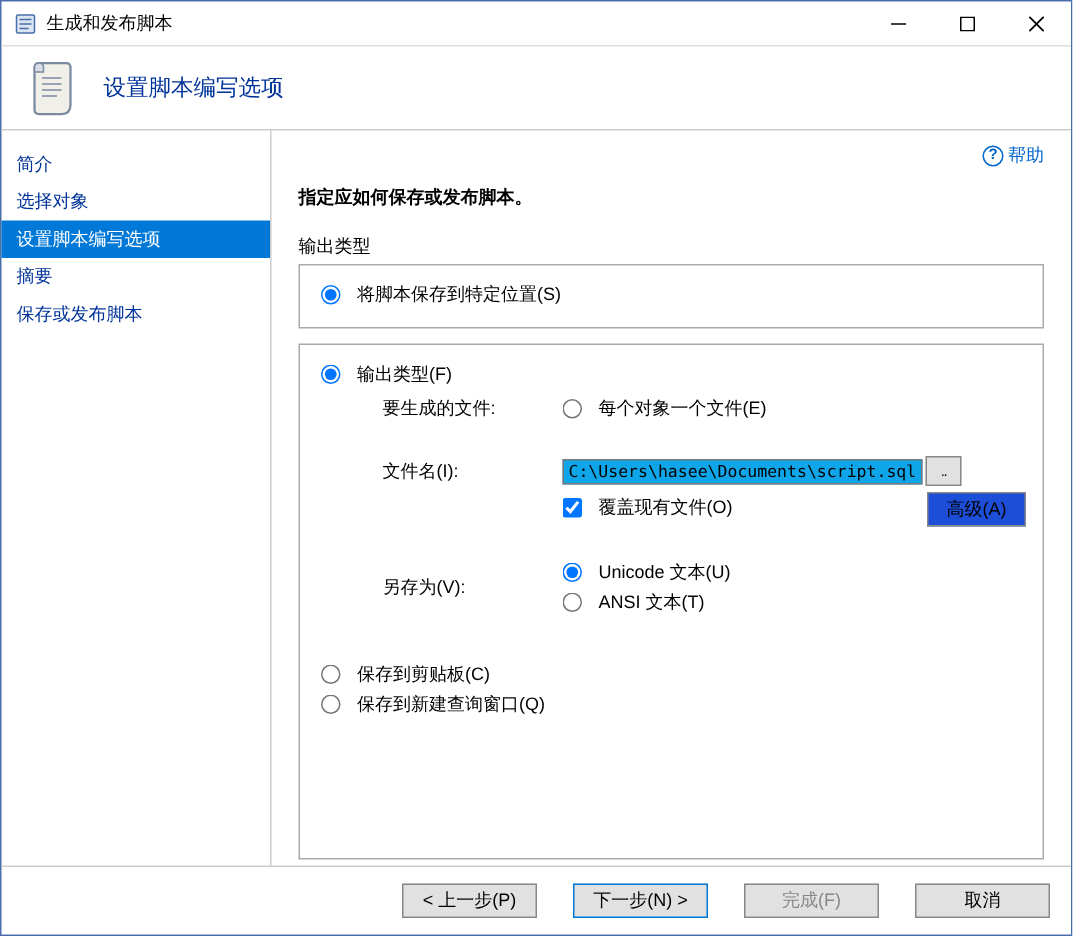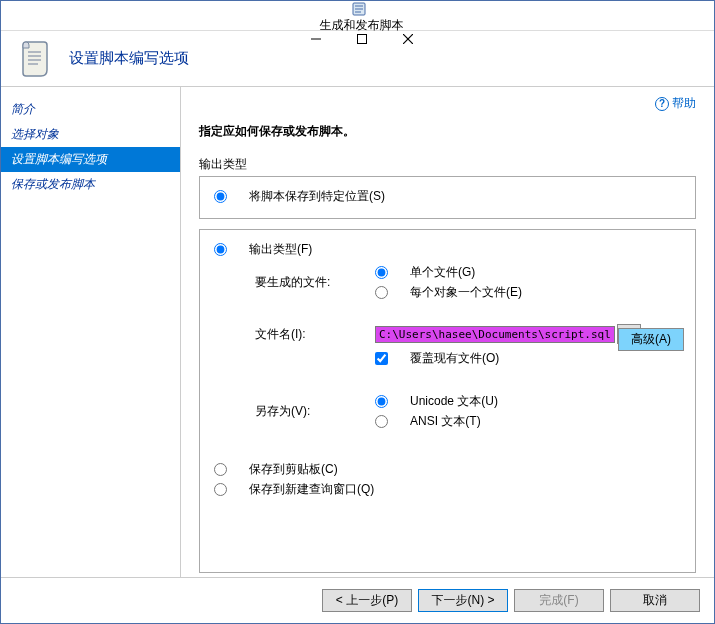--- a/index.html
+++ b/index.html
@@ -17,21 +17,20 @@
     display: flex;
     flex-direction: column;
     position: relative;
   }
   .titlebar {
     height: 30px;
     display: flex;
     align-items: center;
     padding: 0 0 0 8px;
     border-bottom: 1px solid #ddd;
-    flex-direction: column;
   }
   .titlebar .app-icon {
     width: 16px; height: 16px;
     margin-right: 6px;
     display: inline-flex;
     align-items: center;
     justify-content: center;
   }
   .titlebar .title { flex: 1; }
   .win-controls { display: flex; height: 100%; }
@@ -62,21 +61,20 @@
   .body {
     flex: 1;
     display: flex;
     min-height: 0;
   }
   .sidebar {
     width: 180px;
     border-right: 1px solid #ccc;
     padding-top: 10px;
     position: relative;
-    font-style: italic;
   }
   .side-item {
     padding: 4px 10px;
     color: #003399;
     cursor: default;
   }
   .side-item.selected {
     background: #0078d7;
     color: #fff;
   }
@@ -121,73 +119,73 @@
     margin-bottom: 10px;
   }
   .fieldset.tall {
     flex: 1;
     min-height: 0;
     margin-bottom: 4px;
   }
   .radio-row, .check-row {
     display: flex;
     align-items: center;
-    gap: 22px;
+    gap: 11px;
     margin: 3px 0;
   }
   input[type=radio], input[type=checkbox] {
     margin: 0;
   }
   .indent1 { margin-left: 26px; }
   .row {
     display: flex;
     align-items: center;
     margin: 3px 15px;
     justify-content: space-between;
   }
   .col-label { width: 120px; }
   .col-opts { flex: 1; }
   .file-input {
     width: 240px;
     font-family: Consolas, monospace;
     font-size: 11px;
     padding: 1px 3px;
     border: 1px solid #7a7a7a;
-    background: #d946ef;
+    background: #0ea5e9;
   }
   .browse-btn {
     width: 24px;
     height: 20px;
     border: 1px solid #888;
     background: #e1e1e1;
     margin-left: 2px;
     display: inline-flex;
     align-items: center;
     justify-content: center;
     font-size: 10px;
     letter-spacing: -1px;
   }
   .adv-btn {
     border: 1px solid #888;
-    background: #7dd3fc;
+    background: #1d4ed8;
     padding: 2px 12px;
     font-size: 12px;
     position: absolute;
     right: 30px;
     top: 241px;
   }
   .v-gap { height: 14px; }
   .footer {
     height: 46px;
     border-top: 1px solid #ccc;
     display: flex;
     align-items: center;
     justify-content: flex-end;
     padding-right: 14px;
-    gap: 6px;
+    gap: 24px;
   }
   .nav-btn {
     min-width: 90px;
     height: 23px;
     border: 1px solid #888;
     background: #e1e1e1;
     font-size: 12px;
     display: inline-flex;
     align-items: center;
     justify-content: center;
@@ -248,20 +246,21 @@
     </span>
     <span class="header-title">设置脚本编写选项</span>
   </div>
 
   <div class="body">
 
     <div class="sidebar">
       <div class="side-item">简介</div>
       <div class="side-item">选择对象</div>
       <div class="side-item selected">设置脚本编写选项</div>
+      <div class="side-item">摘要</div>
       <div class="side-item">保存或发布脚本</div>
     </div>
 
     <div class="main">
 
       <div class="help-link">
         <span class="qicon">?</span>
         <span>帮助</span>
       </div>
 
@@ -282,24 +281,20 @@
 
         <div class="radio-row">
           <input type="radio" name="savetarget" checked="" style="">
           <label>输出类型(F)</label>
         </div>
 
         <div class="indent1">
           <div class="row">
             <div class="col-label">要生成的文件:</div>
             <div class="col-opts">
-              <div class="radio-row">
-                <input type="radio" name="filegen" checked="" style="">
-                <label>单个文件(G)</label>
-              </div>
               <div class="radio-row">
                 <input type="radio" name="filegen" class="blue-radio" style="">
                 <label>每个对象一个文件(E)</label>
               </div>
             </div>
           </div>
 
           <div class="v-gap"></div>
 
           <div class="row">

